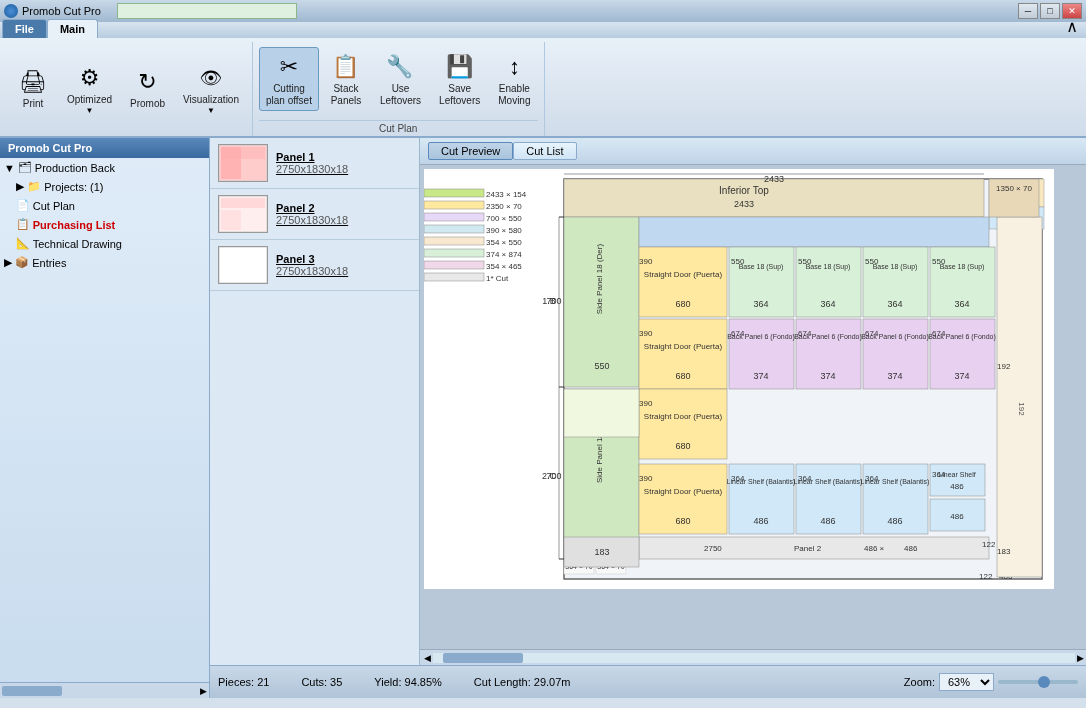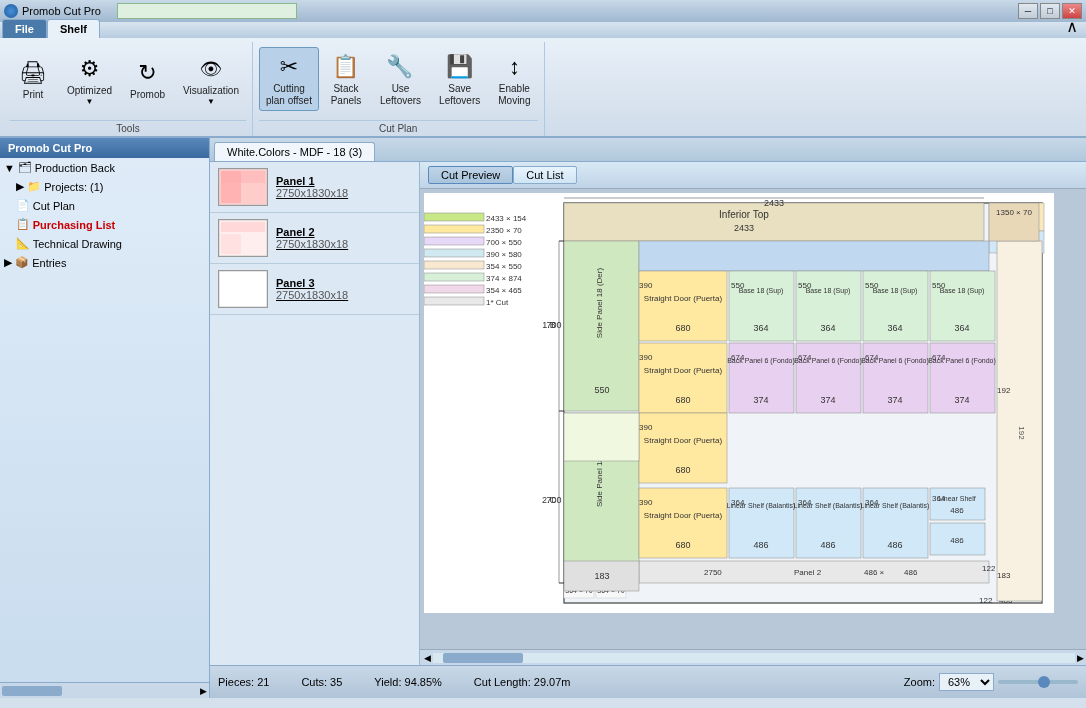--- a/index.html
+++ b/index.html
@@ -278,21 +278,21 @@
   </div>
   <div class="title-bar-controls">
     <div class="title-btn">─</div>
     <div class="title-btn">□</div>
     <div class="title-btn" style="background:linear-gradient(to bottom, #e88,#c44); color:white;">✕</div>
   </div>
 </div>
 
 <div class="ribbon-tabs">
   <div class="ribbon-tab file">File</div>
-  <div class="ribbon-tab active">Shelf</div>
+  <div class="ribbon-tab active">Main</div>
   <div style="flex:1;"></div>
   <div style="font-size:16px; padding: 2px 8px; cursor:pointer;">∧</div>
 </div>
 
 <div class="ribbon">
 
   <div class="ribbon-group">
     <div class="ribbon-group-content">
       <div class="ribbon-btn">
         <div class="ribbon-icon">🖨</div>
@@ -306,21 +306,20 @@
       <div class="ribbon-btn">
         <div class="ribbon-icon">↻</div>
         <div class="ribbon-label">Promob</div>
       </div>
       <div class="ribbon-btn">
         <div class="ribbon-icon" style="font-size:18px;">👁</div>
         <div class="ribbon-label">Visualization</div>
         <div style="font-size:8px;">▼</div>
       </div>
     </div>
-    <div class="ribbon-group-label">Tools</div>
   </div>
 
   <div class="ribbon-group">
     <div class="ribbon-group-content">
       <div class="ribbon-btn active">
         <div class="ribbon-icon">✂</div>
         <div class="ribbon-label">Cutting<br>plan offset</div>
       </div>
       <div class="ribbon-btn">
         <div class="ribbon-icon">📋</div>
@@ -378,23 +377,20 @@
 
     <div style="flex:1;"></div>
     <div style="height:16px; background:#c8d8e8; border-top:1px solid #8aabcc; display:flex; align-items:center; padding: 0 2px;">
       <div style="width:60px; height:10px; background:#8aabcc; border-radius:2px;"></div>
       <div style="margin-left:auto; font-size:9px; cursor:pointer;">▶</div>
     </div>
   </div>
 
   <div class="content-area">
 
-    <div class="panel-tabs">
-      <div class="panel-tab active">White.Colors - MDF - 18 (3)</div>
-    </div>
 
     <div class="panel-content">
 
       <div class="panel-list">
         <div class="panel-item">
           <div class="panel-item-thumb pink">
             <svg width="48" height="36">
               <rect x="0" y="0" width="48" height="36" fill="#ffcccc" stroke="#ccc"></rect>
               <rect x="2" y="2" width="20" height="32" fill="#ff9999" opacity="0.5"></rect>
               <rect x="2" y="2" width="44" height="12" fill="#ffaaaa" opacity="0.4"></rect>

